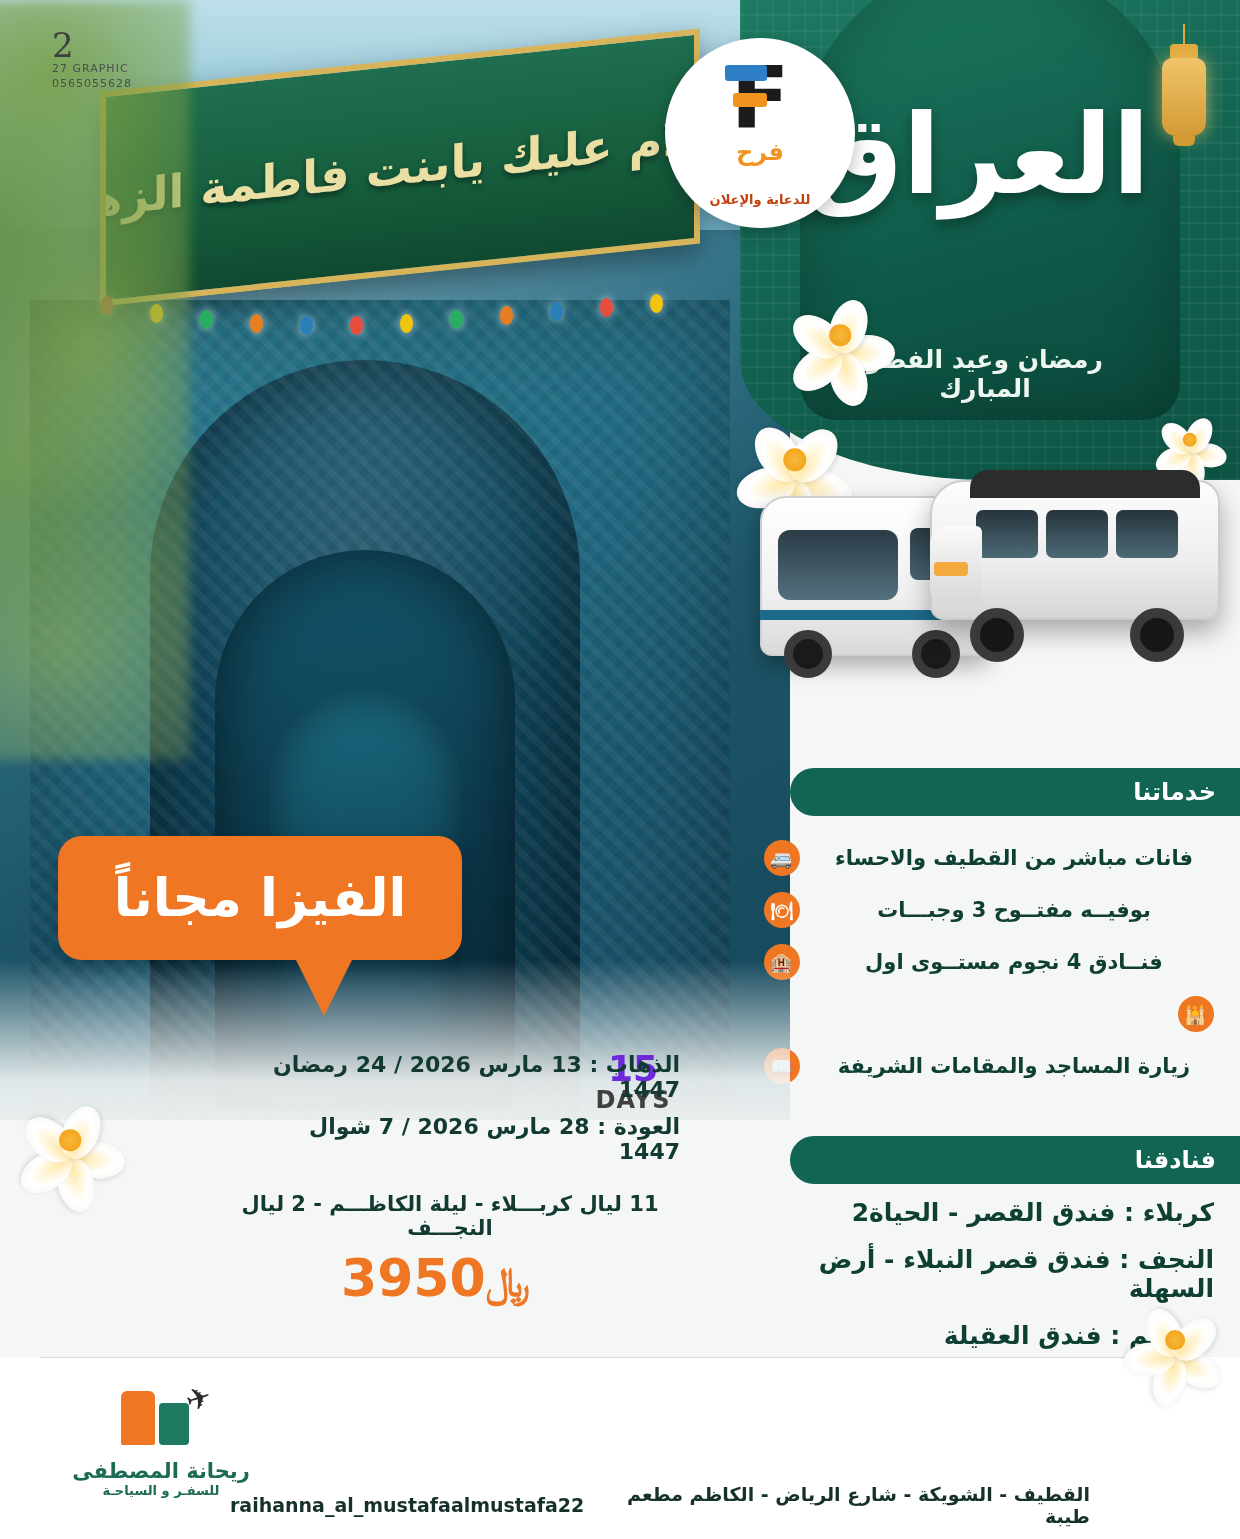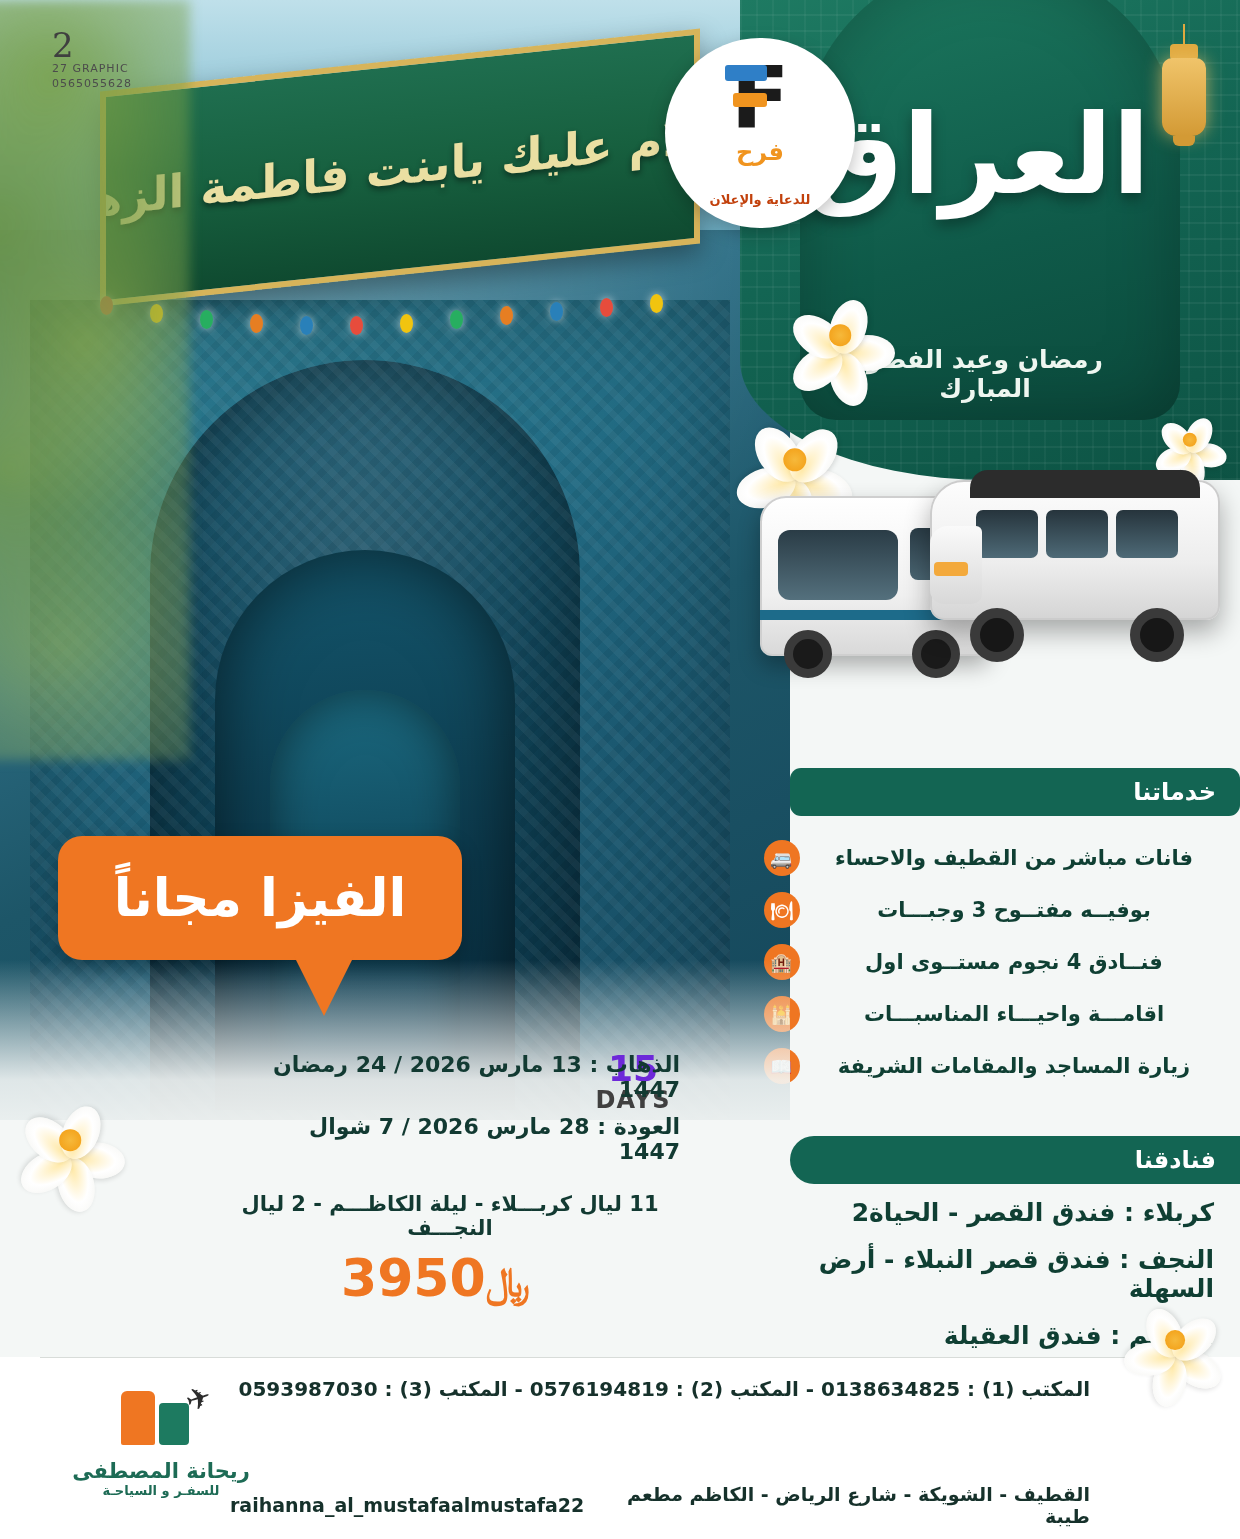--- a/index.html
+++ b/index.html
@@ -190,21 +190,21 @@
 
   
   .panel-head {
     position: absolute; right: 0; width: 450px; height: 48px;
     background: #136553;
     display: flex; align-items: center; justify-content: flex-start;
     padding-right: 24px;
     color: #fff; font-size: 24px; font-weight: bold;
     border-top-left-radius: 26px; border-bottom-left-radius: 26px;
   }
-  .panel-head.services { top: 768px; border-radius: 11px; }
+  .panel-head.services { top: 768px; }
   .panel-head.hotels   { top: 1136px; }
 
   .services-list { position: absolute; right: 26px; top: 832px; width: 450px; }
   .service-row {
     display: flex; align-items: center; justify-content: flex-start;
     gap: 14px; height: 52px; color: #0f3f33;
     font-size: 21px; font-weight: bold;
   }
   .service-icon {
     width: 36px; height: 36px; border-radius: 50%;
@@ -466,21 +466,20 @@
     </div>
     <div class="service-row">
       <span class="service-label">بوفيــه مفتــوح 3 وجبـــات</span>
       <span class="service-icon">🍽</span>
     </div>
     <div class="service-row">
       <span class="service-label">فنــادق 4 نجوم مستــوى اول</span>
       <span class="service-icon">🏨</span>
     </div>
     <div class="service-row">
-      <span class="service-label">اقامـــة واحيـــاء المناسبـــات</span>
       <span class="service-icon">🕌</span>
     </div>
     <div class="service-row">
       <span class="service-label">زيارة المساجد والمقامات الشريفة</span>
       <span class="service-icon">📖</span>
     </div>
   </div>
 
   <div class="panel-head hotels">فنادقنا</div>
   <div class="hotels-list">
@@ -503,21 +502,20 @@
   </div>
   <div class="nights">11 ليال كربـــلاء - ليلة الكاظـــم - 2 ليال النجـــف</div>
   <div class="price">
     <span class="riyal">﷼</span><span>3950</span>
   </div>
 
   <div class="footer">
     <div class="divider"></div>
 
     <div class="contact-lines">
-      <div>المكتب (1) : 0138634825 - المكتب (2) : 0576194819 - المكتب (3) : 0593987030</div>
     </div>
 
     <div class="social-row">
       <div class="addr">القطيف - الشويكة - شارع الرياض - الكاظم مطعم طيبة</div>
       <div class="handle">almustafa22</div>
       <div class="handle">raihanna_al_mustafa</div>
     </div>
 
     <div class="footer-logo">
       <div class="mark">

